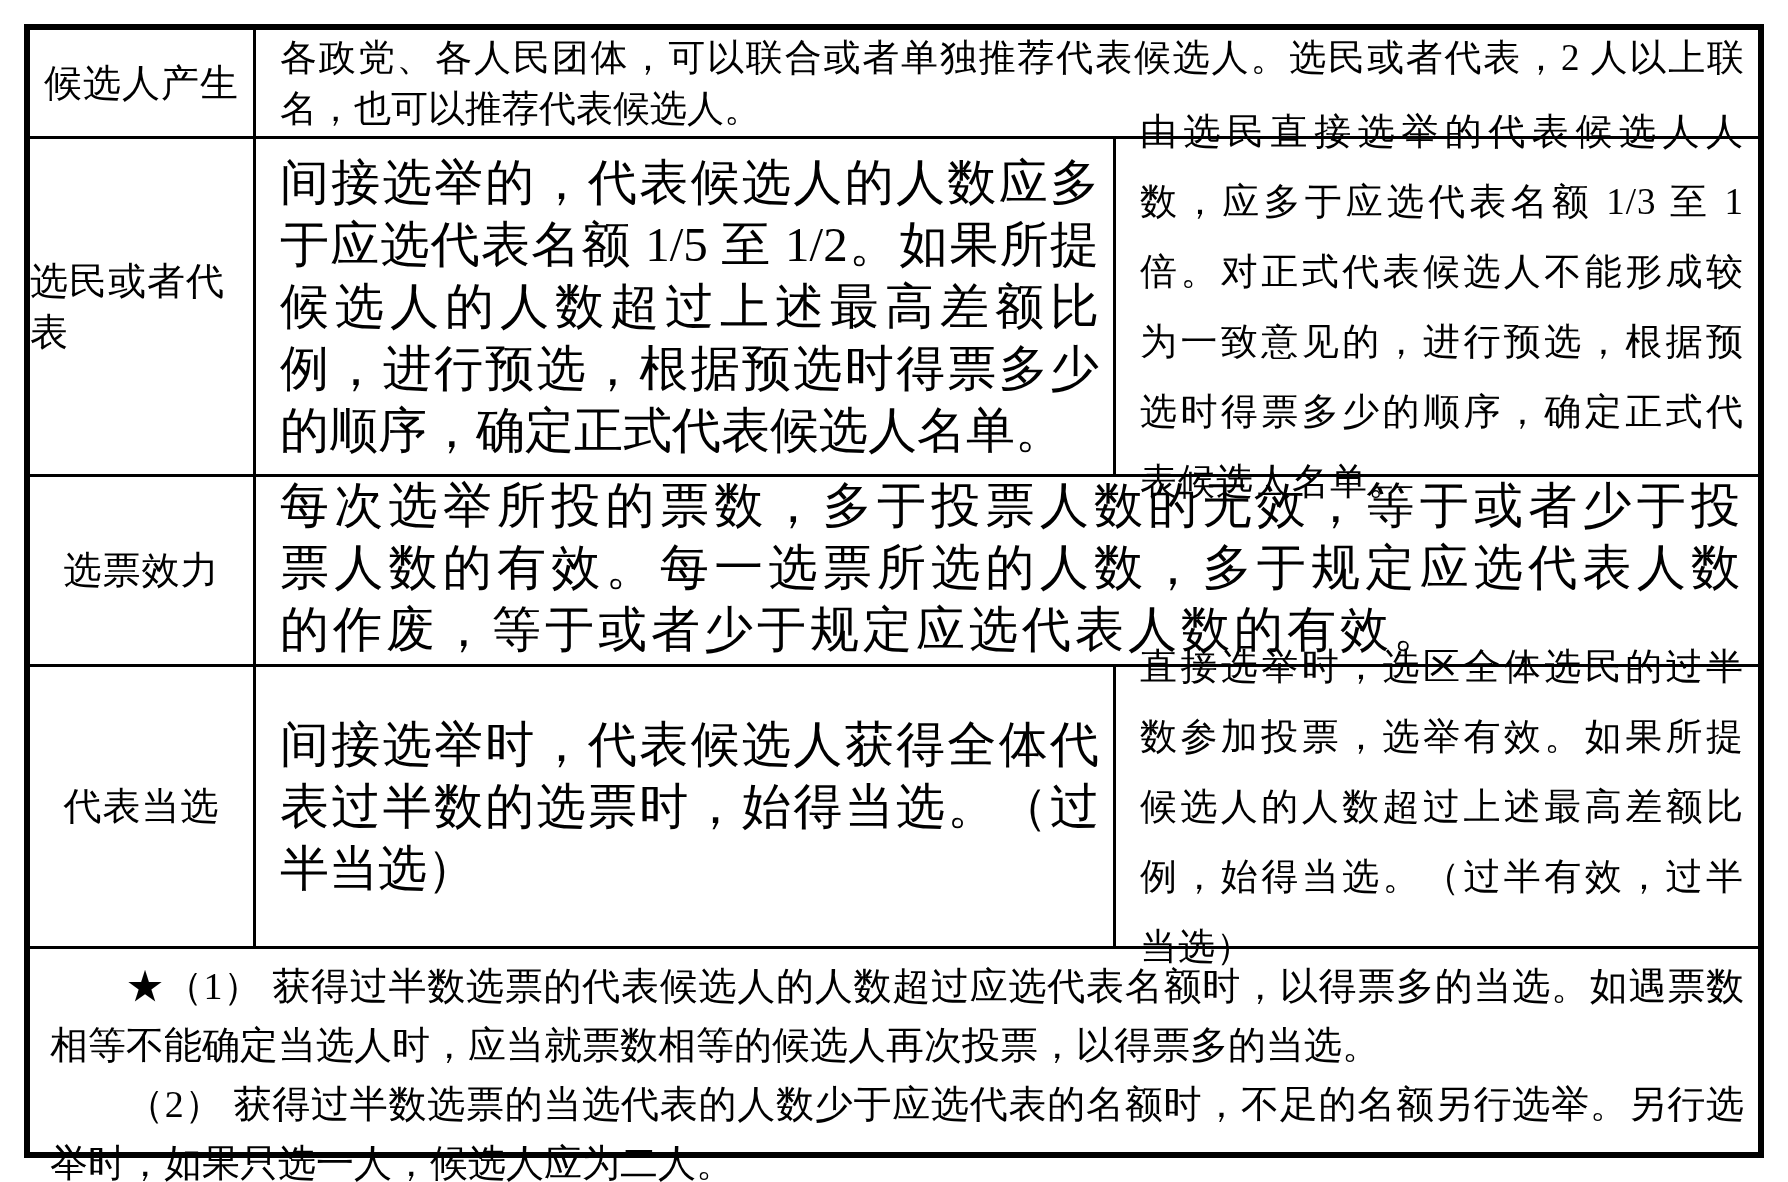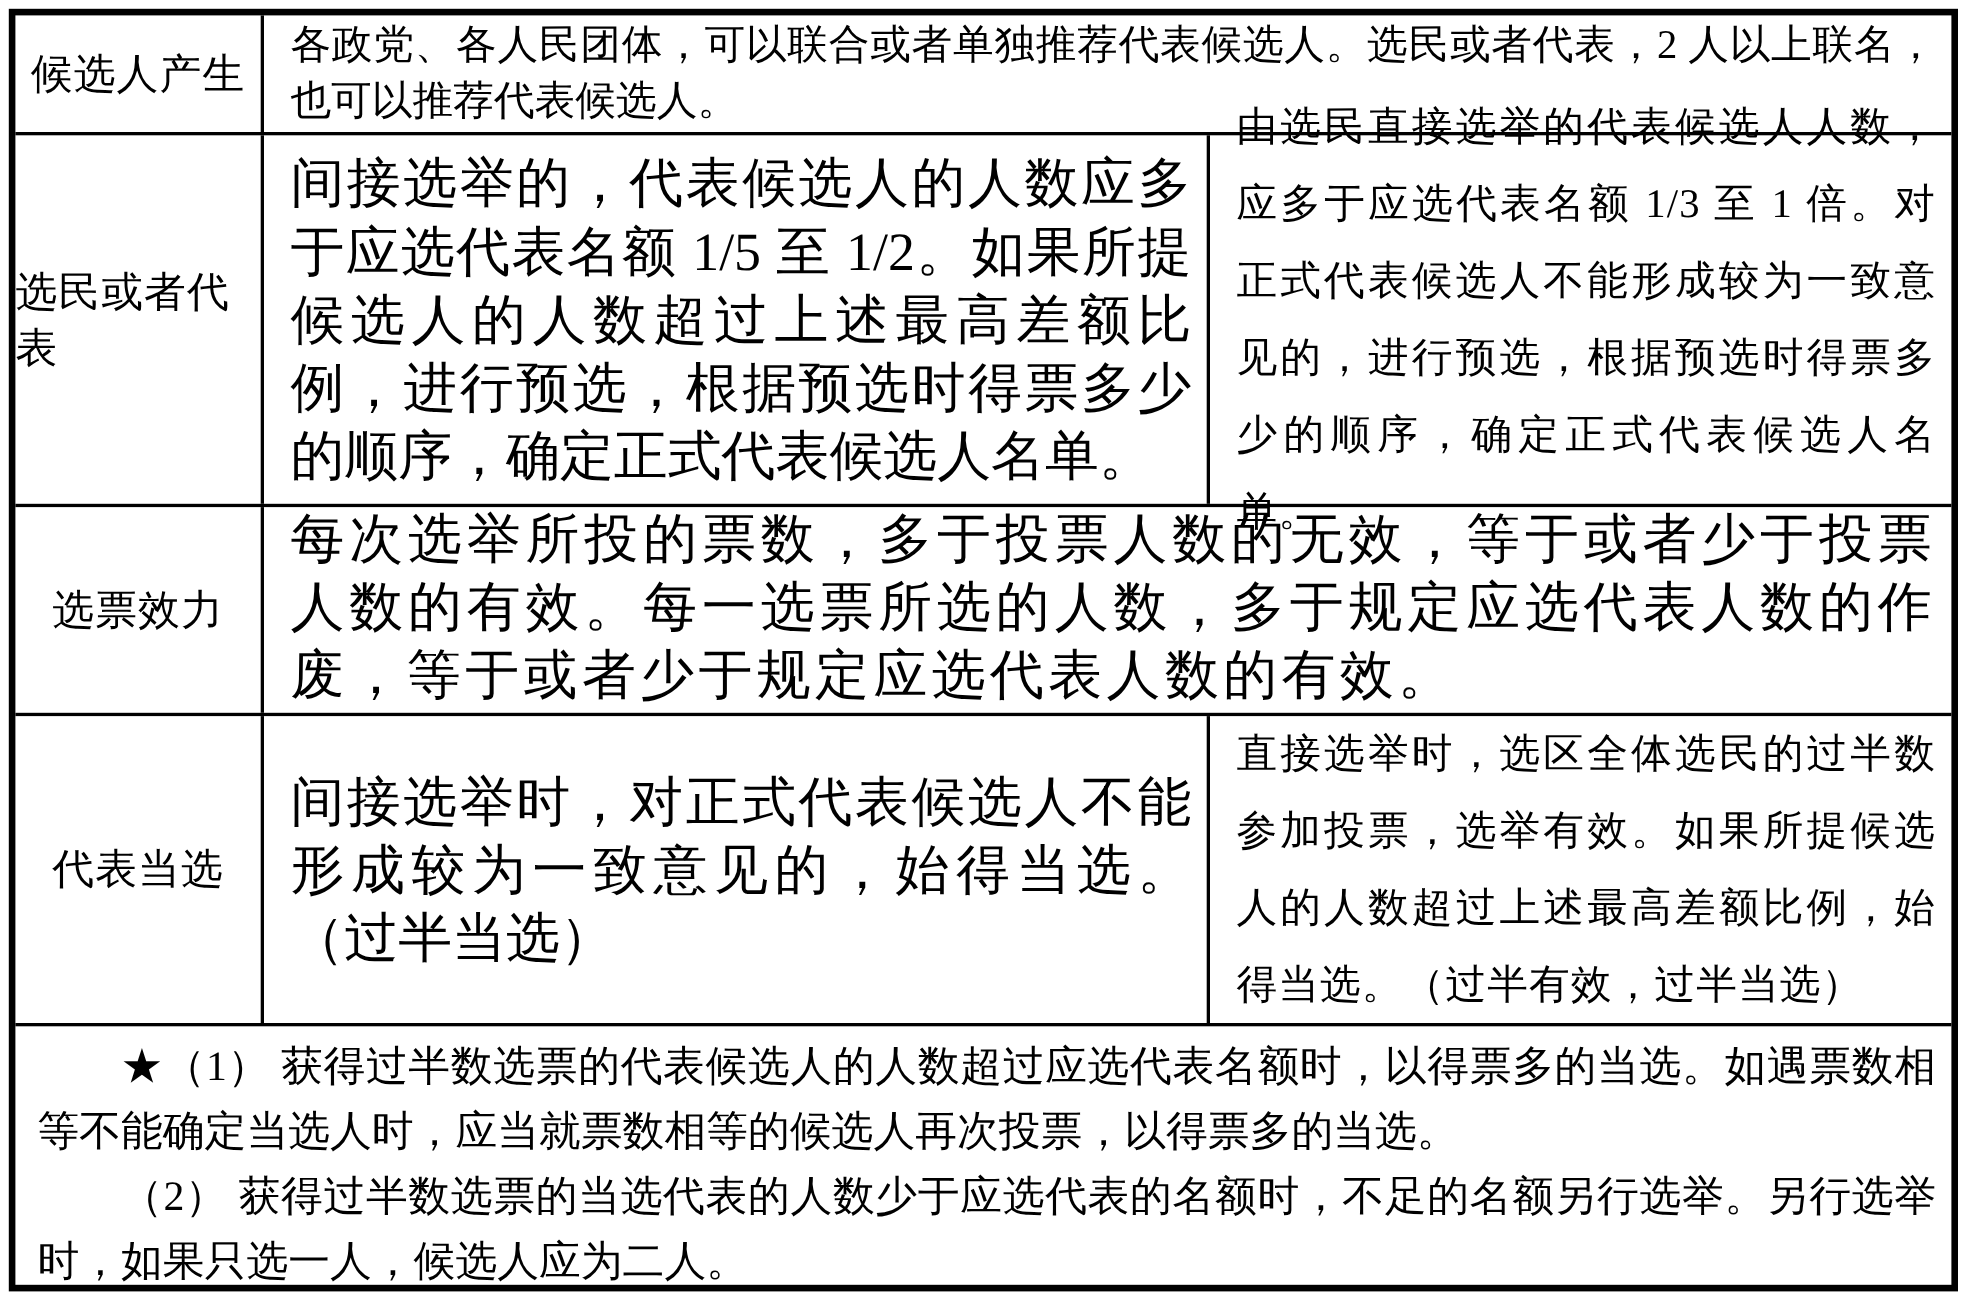--- a/index.html
+++ b/index.html
@@ -5,21 +5,21 @@
   * { box-sizing: border-box; margin: 0; padding: 0; }
   html, body { background: #ffffff; }
   body {
     width: 1788px; height: 1182px;
     font-family: "Liberation Serif", "DejaVu Serif", serif;
     color: #000;
     overflow: hidden;
   }
   .page {
     width: 1788px; height: 1182px;
-    padding: 8px;
+    padding: 24px;
     background: #fff;
     border-radius: 30px;
   }
   .tbl {
     width: 100%; height: 100%;
     border: 6px solid #000;
     display: flex;
     flex-direction: column;
   }
   .trow { display: flex; flex: none; }
@@ -89,21 +89,21 @@
     <div class="trow row3">
       <div class="cell label">选票效力</div>
       <div class="cell body">
         <div class="txt">每次选举所投的票数，多于投票人数的无效，等于或者少于投票人数的有效。每一选票所选的人数，多于规定应选代表人数的作废，等于或者少于规定应选代表人数的有效。</div>
       </div>
     </div>
 
     <div class="trow row4">
       <div class="cell label">代表当选</div>
       <div class="cell body mid">
-        <div class="txt">间接选举时，对正式代表候选人不能形成较为一致意见的，始得当选。（过半当选）</div>
+        <div class="txt">间接选举时，代表候选人获得全体代表过半数的选票时，始得当选。（过半当选）</div>
       </div>
       <div class="cell body right">
         <div class="txt">直接选举时，选区全体选民的过半数参加投票，选举有效。如果所提候选人的人数超过上述最高差额比例，始得当选。（过半有效，过半当选）</div>
       </div>
     </div>
 
     <div class="trow rowfoot">
       <p>★（1） 获得过半数选票的代表候选人的人数超过应选代表名额时，以得票多的当选。如遇票数相等不能确定当选人时，应当就票数相等的候选人再次投票，以得票多的当选。</p>
       <p>（2） 获得过半数选票的当选代表的人数少于应选代表的名额时，不足的名额另行选举。另行选举时，如果只选一人，候选人应为二人。</p>
     </div>

